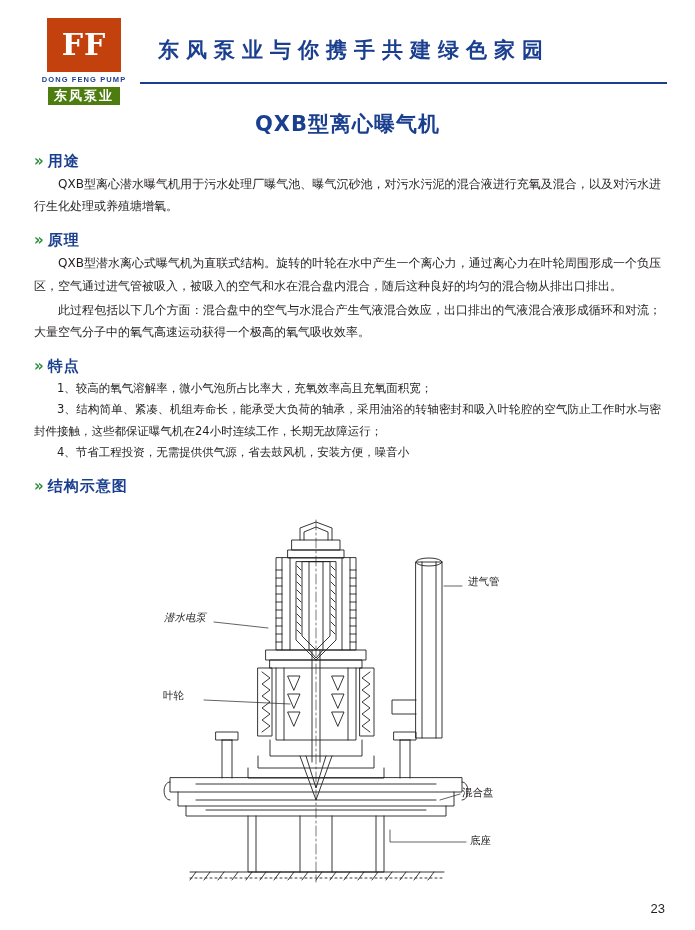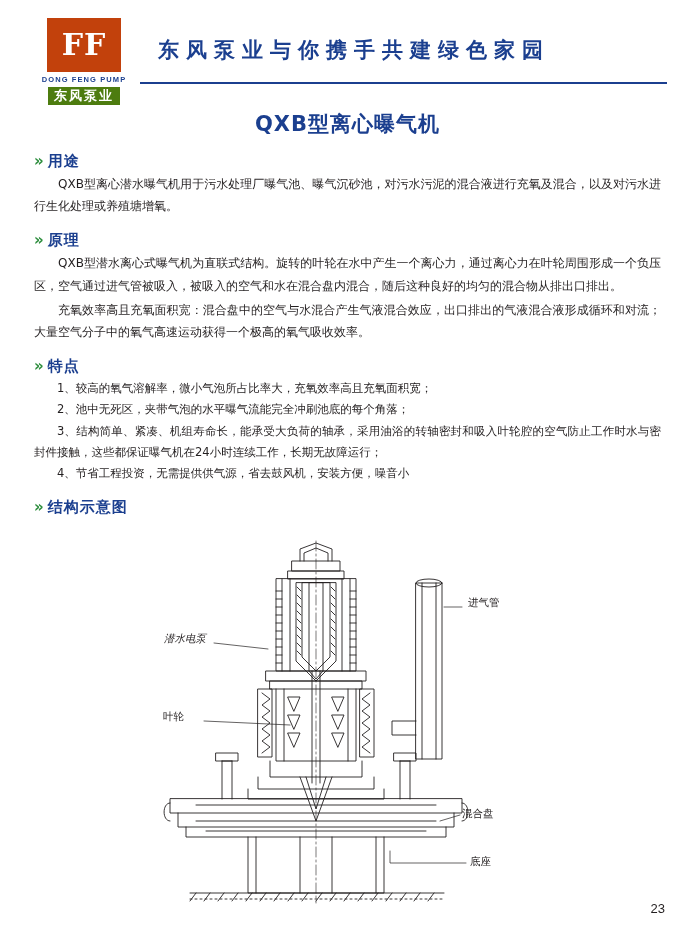--- a/index.html
+++ b/index.html
@@ -201,30 +201,29 @@
       </div>
       <p class="para">QXB型离心潜水曝气机用于污水处理厂曝气池、曝气沉砂池，对污水污泥的混合液进行充氧及混合，以及对污水进行生化处理或养殖塘增氧。</p>
     </div>
 
     <div class="section">
       <div class="section-head">
         <span class="chev">»</span>
         <span class="section-title">原理</span>
       </div>
       <p class="para">QXB型潜水离心式曝气机为直联式结构。旋转的叶轮在水中产生一个离心力，通过离心力在叶轮周围形成一个负压区，空气通过进气管被吸入，被吸入的空气和水在混合盘内混合，随后这种良好的均匀的混合物从排出口排出。</p>
-      <p class="para">充氧效率高且充氧面积宽：混合盘中的空气与水混合产生气液混合效应，出口排出的气液混合液形成循环和对流；大量空气分子中的氧气高速运动获得一个极高的氧气吸收效率。</p>
+      <p class="para">此过程包括以下几个方面：混合盘中的空气与水混合产生气液混合效应，出口排出的气液混合液形成循环和对流；大量空气分子中的氧气高速运动获得一个极高的氧气吸收效率。</p>
     </div>
 
     <div class="section">
       <div class="section-head">
         <span class="chev">»</span>
         <span class="section-title">特点</span>
       </div>
       <p class="list-item">1、较高的氧气溶解率，微小气泡所占比率大，充氧效率高且充氧面积宽；</p>
-      <p class="list-item">2、池中无死区，夹带气泡的水平曝气流能完全冲刷池底的每个角落；</p>
       <p class="list-item">3、结构简单、紧凑、机组寿命长，能承受大负荷的轴承，采用油浴的转轴密封和吸入叶轮腔的空气防止工作时水与密封件接触，这些都保证曝气机在24小时连续工作，长期无故障运行；</p>
       <p class="list-item">4、节省工程投资，无需提供供气源，省去鼓风机，安装方便，噪音小</p>
     </div>
 
     <div class="section">
       <div class="section-head">
         <span class="chev">»</span>
         <span class="section-title">结构示意图</span>
       </div>
     </div>

